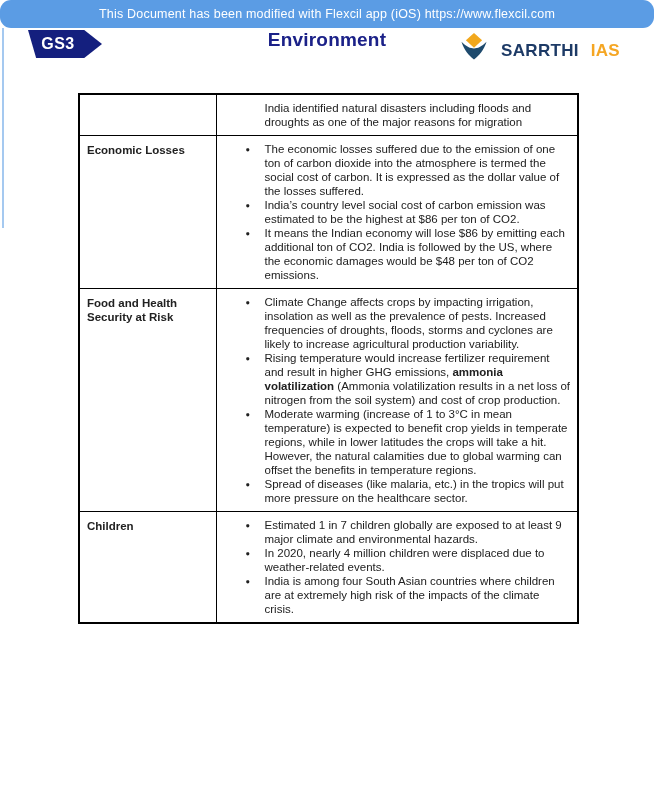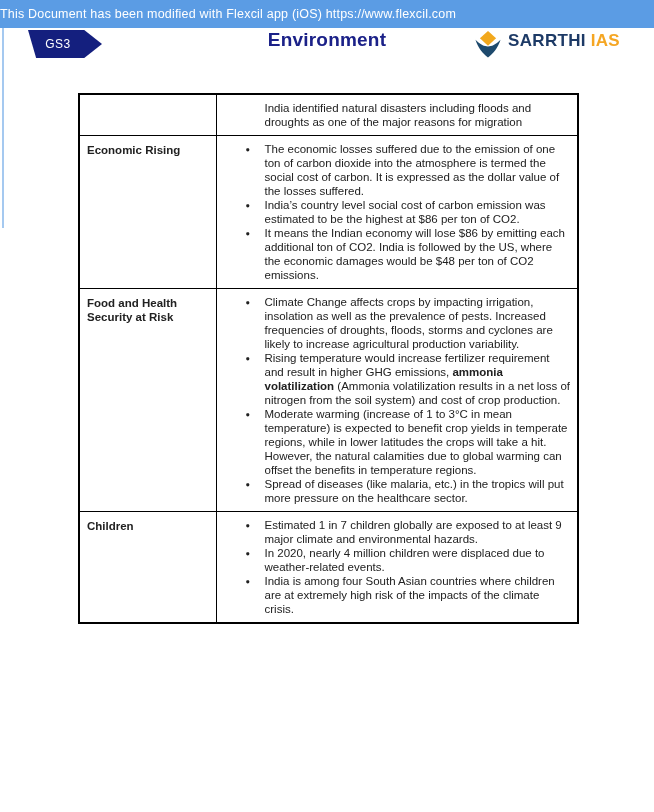--- a/index.html
+++ b/index.html
@@ -16,46 +16,46 @@
   }
   *{box-sizing:border-box;margin:0;padding:0;}
   html,body{width:654px;height:812px;background:#ffffff;overflow:hidden;}
   body{font-family:"Liberation Sans","DejaVu Sans",sans-serif;color:var(--text-color);}
   .page{position:relative;width:654px;height:812px;background:#ffffff;}
 
   
   .banner{
     position:absolute;left:0;top:0;width:654px;height:28px;
     background:var(--banner-bg);
-    display:flex;align-items:center;justify-content:flex-start;
+    display:flex;align-items:center;justify-content:center;border-radius:11px;
   }
   .banner span{color:var(--banner-text);font-size:12.5px;letter-spacing:.2px;}
 
   
   .edge-line{
     position:absolute;left:2px;top:28px;width:2px;height:200px;
     background:rgba(91,156,228,.55);
   }
 
   
   .header{position:absolute;left:0;top:28px;width:654px;height:42px;}
   .badge{
     position:absolute;left:28px;top:2px;width:74px;height:28px;
     background:var(--badge-bg);
     clip-path:polygon(0 0,76% 0,100% 50%,76% 100%,11% 100%);
     display:flex;align-items:center;justify-content:center;padding-right:14px;
   }
-  .badge span{color:#fff;font-weight:normal;font-size:12px;letter-spacing:.5px;}
+  .badge span{color:#fff;font-weight:bold;font-size:16px;letter-spacing:.5px;}
   .title{
     position:absolute;left:0;top:1px;width:654px;text-align:center;
     font-size:19px;font-weight:bold;color:var(--title-color);letter-spacing:.2px;
   }
   .brand{
     position:absolute;right:34px;top:3px;height:30px;
-    display:flex;align-items:flex-start;gap:5px;
+    display:flex;align-items:flex-end;gap:12px;
   }
   .brand-icon svg{display:block;}
   .brand-name{font-size:17px;font-weight:bold;color:var(--brand-navy);letter-spacing:.3px;}
   .brand-suffix{font-size:17px;font-weight:bold;color:var(--brand-orange);letter-spacing:.3px;}
 
   
   .doc-table{
     position:absolute;left:78px;top:93px;width:501px;
     border-collapse:collapse;table-layout:fixed;
     border:2px solid var(--border-color);
@@ -121,21 +121,21 @@
         <tr>
           <td class="topic-cell"><span class="topic-text"></span></td>
           <td class="detail-cell">
             <div class="item">
               <span class="marker"></span>
               <span class="item-text"><span>India identified natural disasters including floods and droughts as one of the major reasons for migration</span></span>
             </div>
           </td>
         </tr>
         <tr>
-          <td class="topic-cell"><span class="topic-text">Economic Rising</span></td>
+          <td class="topic-cell"><span class="topic-text">Economic Losses</span></td>
           <td class="detail-cell">
             <div class="item">
               <span class="marker">●</span>
               <span class="item-text"><span>The economic losses suffered due to the emission of one ton of carbon dioxide into the atmosphere is termed the social cost of carbon. It is expressed as the dollar value of the losses suffered.</span></span>
             </div>
             <div class="item">
               <span class="marker">●</span>
               <span class="item-text"><span>India’s country level social cost of carbon emission was estimated to be the highest at $86 per ton of CO2.</span></span>
             </div>
             <div class="item">

